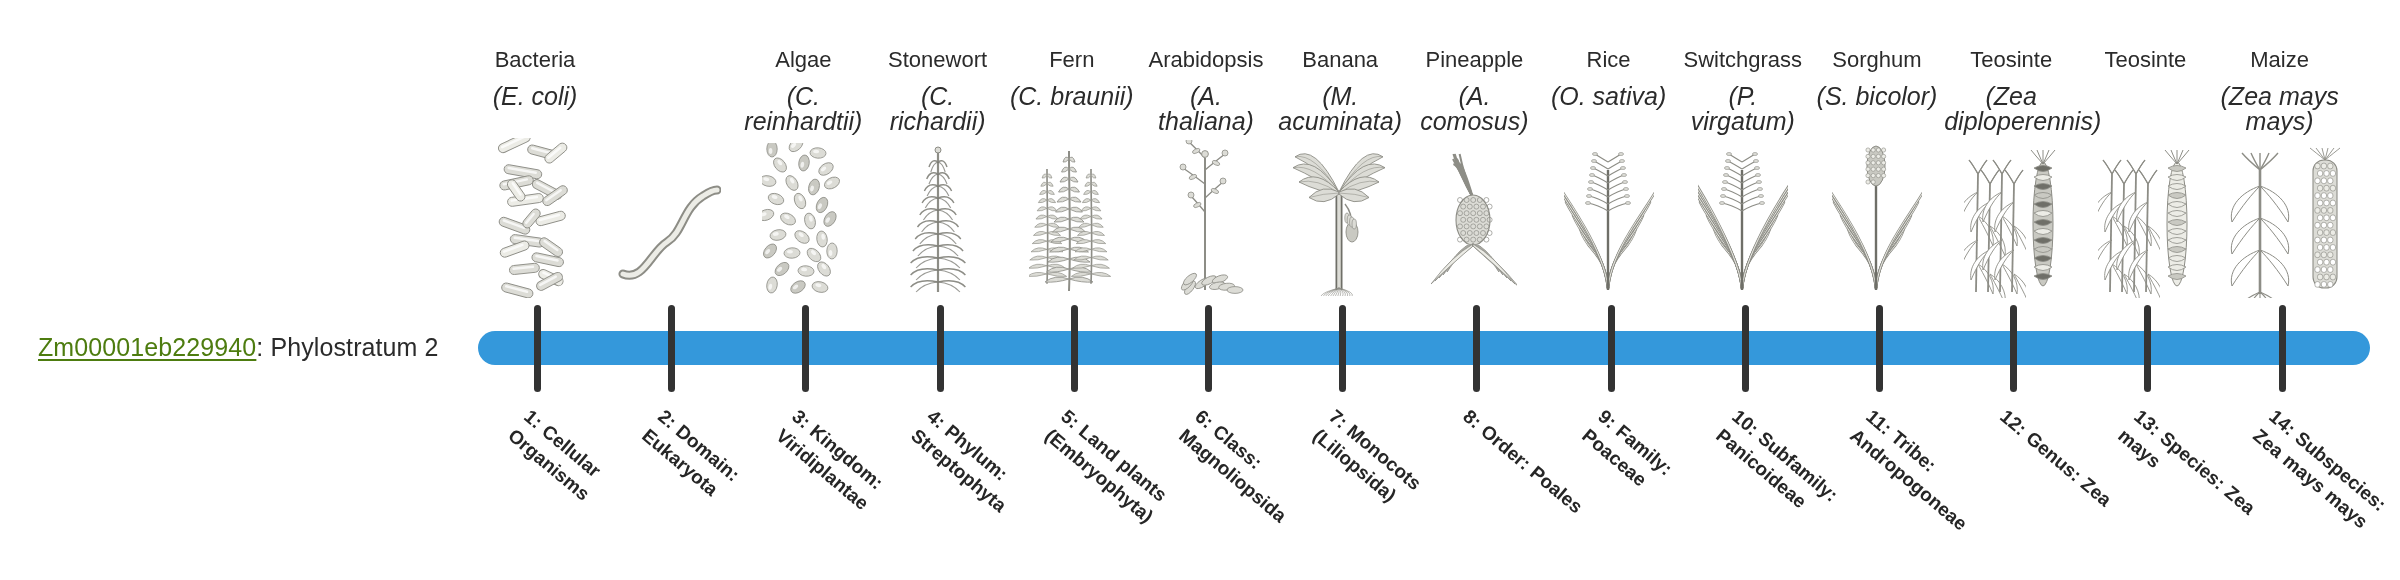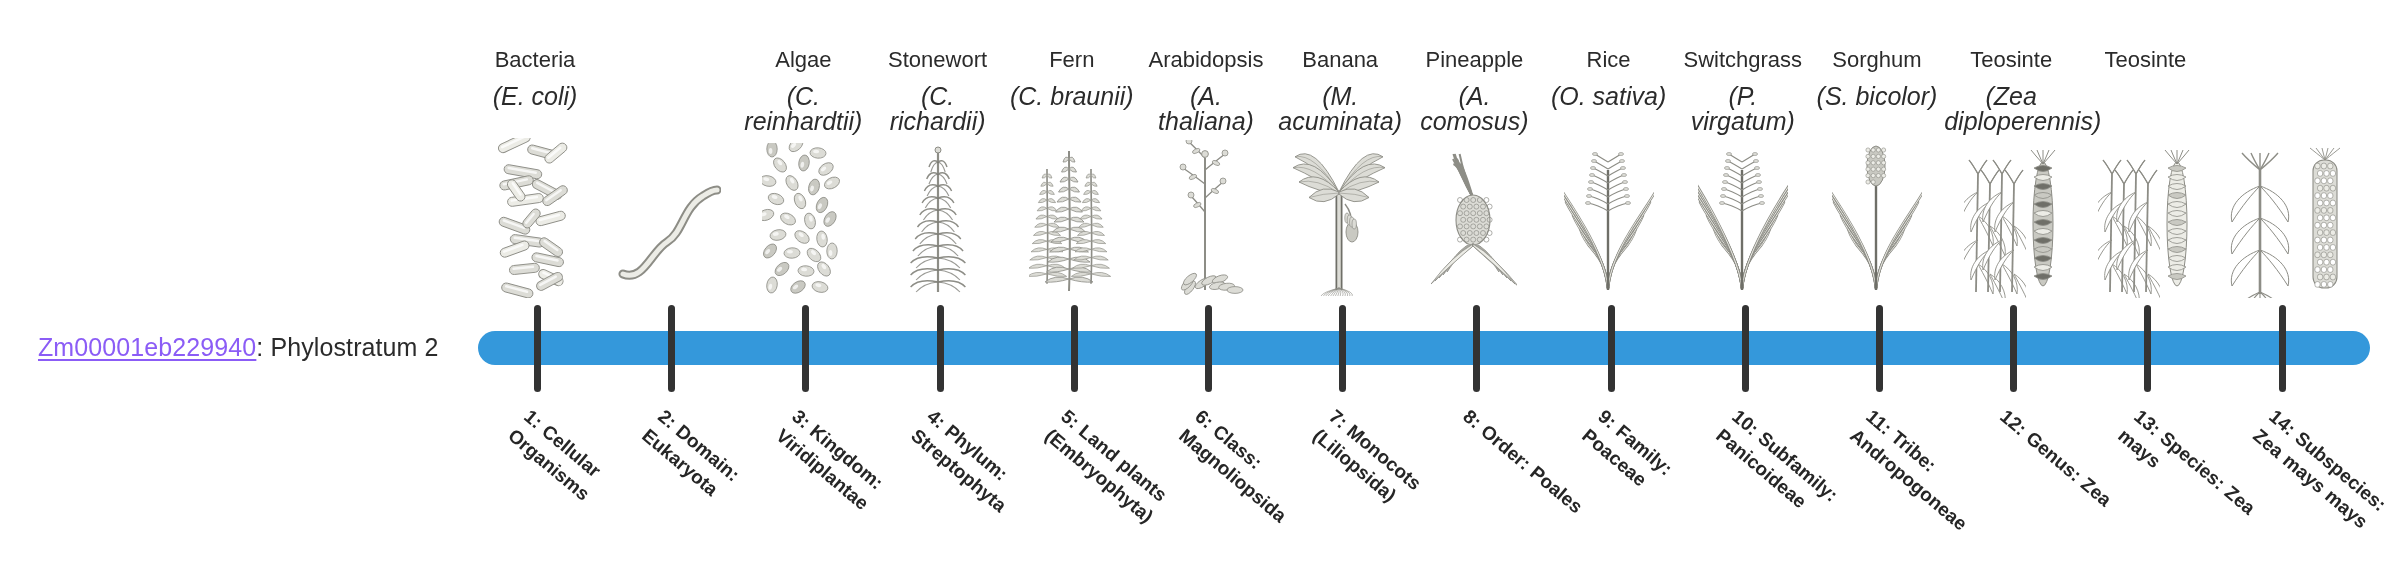--- a/index.html
+++ b/index.html
@@ -26,21 +26,21 @@
   #gene-label {
     position: absolute;
     left: 38px;
     top: 332px;
     font-size: 25px;
     line-height: 30px;
     white-space: nowrap;
     letter-spacing: .1px;
   }
   #gene-label .gene-id {
-    color: #8b5cf6;
+    color: #4d7c0f;
     text-decoration: underline;
     text-underline-offset: 3px;
     cursor: pointer;
   }
   #gene-label .gene-rest { color: #2b2b2b; }
 
   
   #bar-track {
     position: absolute;
     left: 478px;
@@ -1006,20 +1006,24 @@
             <path d="M14 18 q -4 -9, -6 -14" stroke="#8d8d86" stroke-width="1" fill="none"></path>
             <path d="M14 18 q 0 -9, 0 -14" stroke="#8d8d86" stroke-width="1" fill="none"></path>
             <path d="M14 18 q 4 -9, 6 -14" stroke="#8d8d86" stroke-width="1" fill="none"></path>
             <path d="M14 18 q 8 -9, 12 -14" stroke="#8d8d86" stroke-width="1" fill="none"></path>
           </svg>
         </div>
         <div class="tick"></div>
         <div class="taxon">13: Species: Zea mays</div>
       </div>
       <div class="col" style="left: 2279.6px;">
+        <div class="col-head">
+          <div class="common-name">Maize</div>
+          <div class="sci-name">(Zea mays mays)</div>
+        </div>
         <div class="art">
           <svg width="90" height="152" viewBox="0 0 90 152">
             <path d="M44 148 L44 24" stroke="#8d8d86" stroke-width="2.6" fill="none"></path>
             <path d="M44 24 q -12 -10, -18 -17" stroke="#8d8d86" stroke-width="1.4" fill="none"></path>
             <path d="M44 24 q -6 -10, -9 -17" stroke="#8d8d86" stroke-width="1.4" fill="none"></path>
             <path d="M44 24 q 0 -10, 0 -17" stroke="#8d8d86" stroke-width="1.4" fill="none"></path>
             <path d="M44 24 q 6 -10, 9 -17" stroke="#8d8d86" stroke-width="1.4" fill="none"></path>
             <path d="M44 24 q 12 -10, 18 -17" stroke="#8d8d86" stroke-width="1.4" fill="none"></path>
             <path d="M44 40 C 26 46, 12 60, 16 76 C 26 60, 36 48, 44 40Z" fill="#ffffff" stroke="#8d8d86" stroke-width="1"></path>
             <path d="M44 40 C 62 46, 76 60, 72 76 C 62 60, 52 48, 44 40Z" fill="#ffffff" stroke="#8d8d86" stroke-width="1"></path>

